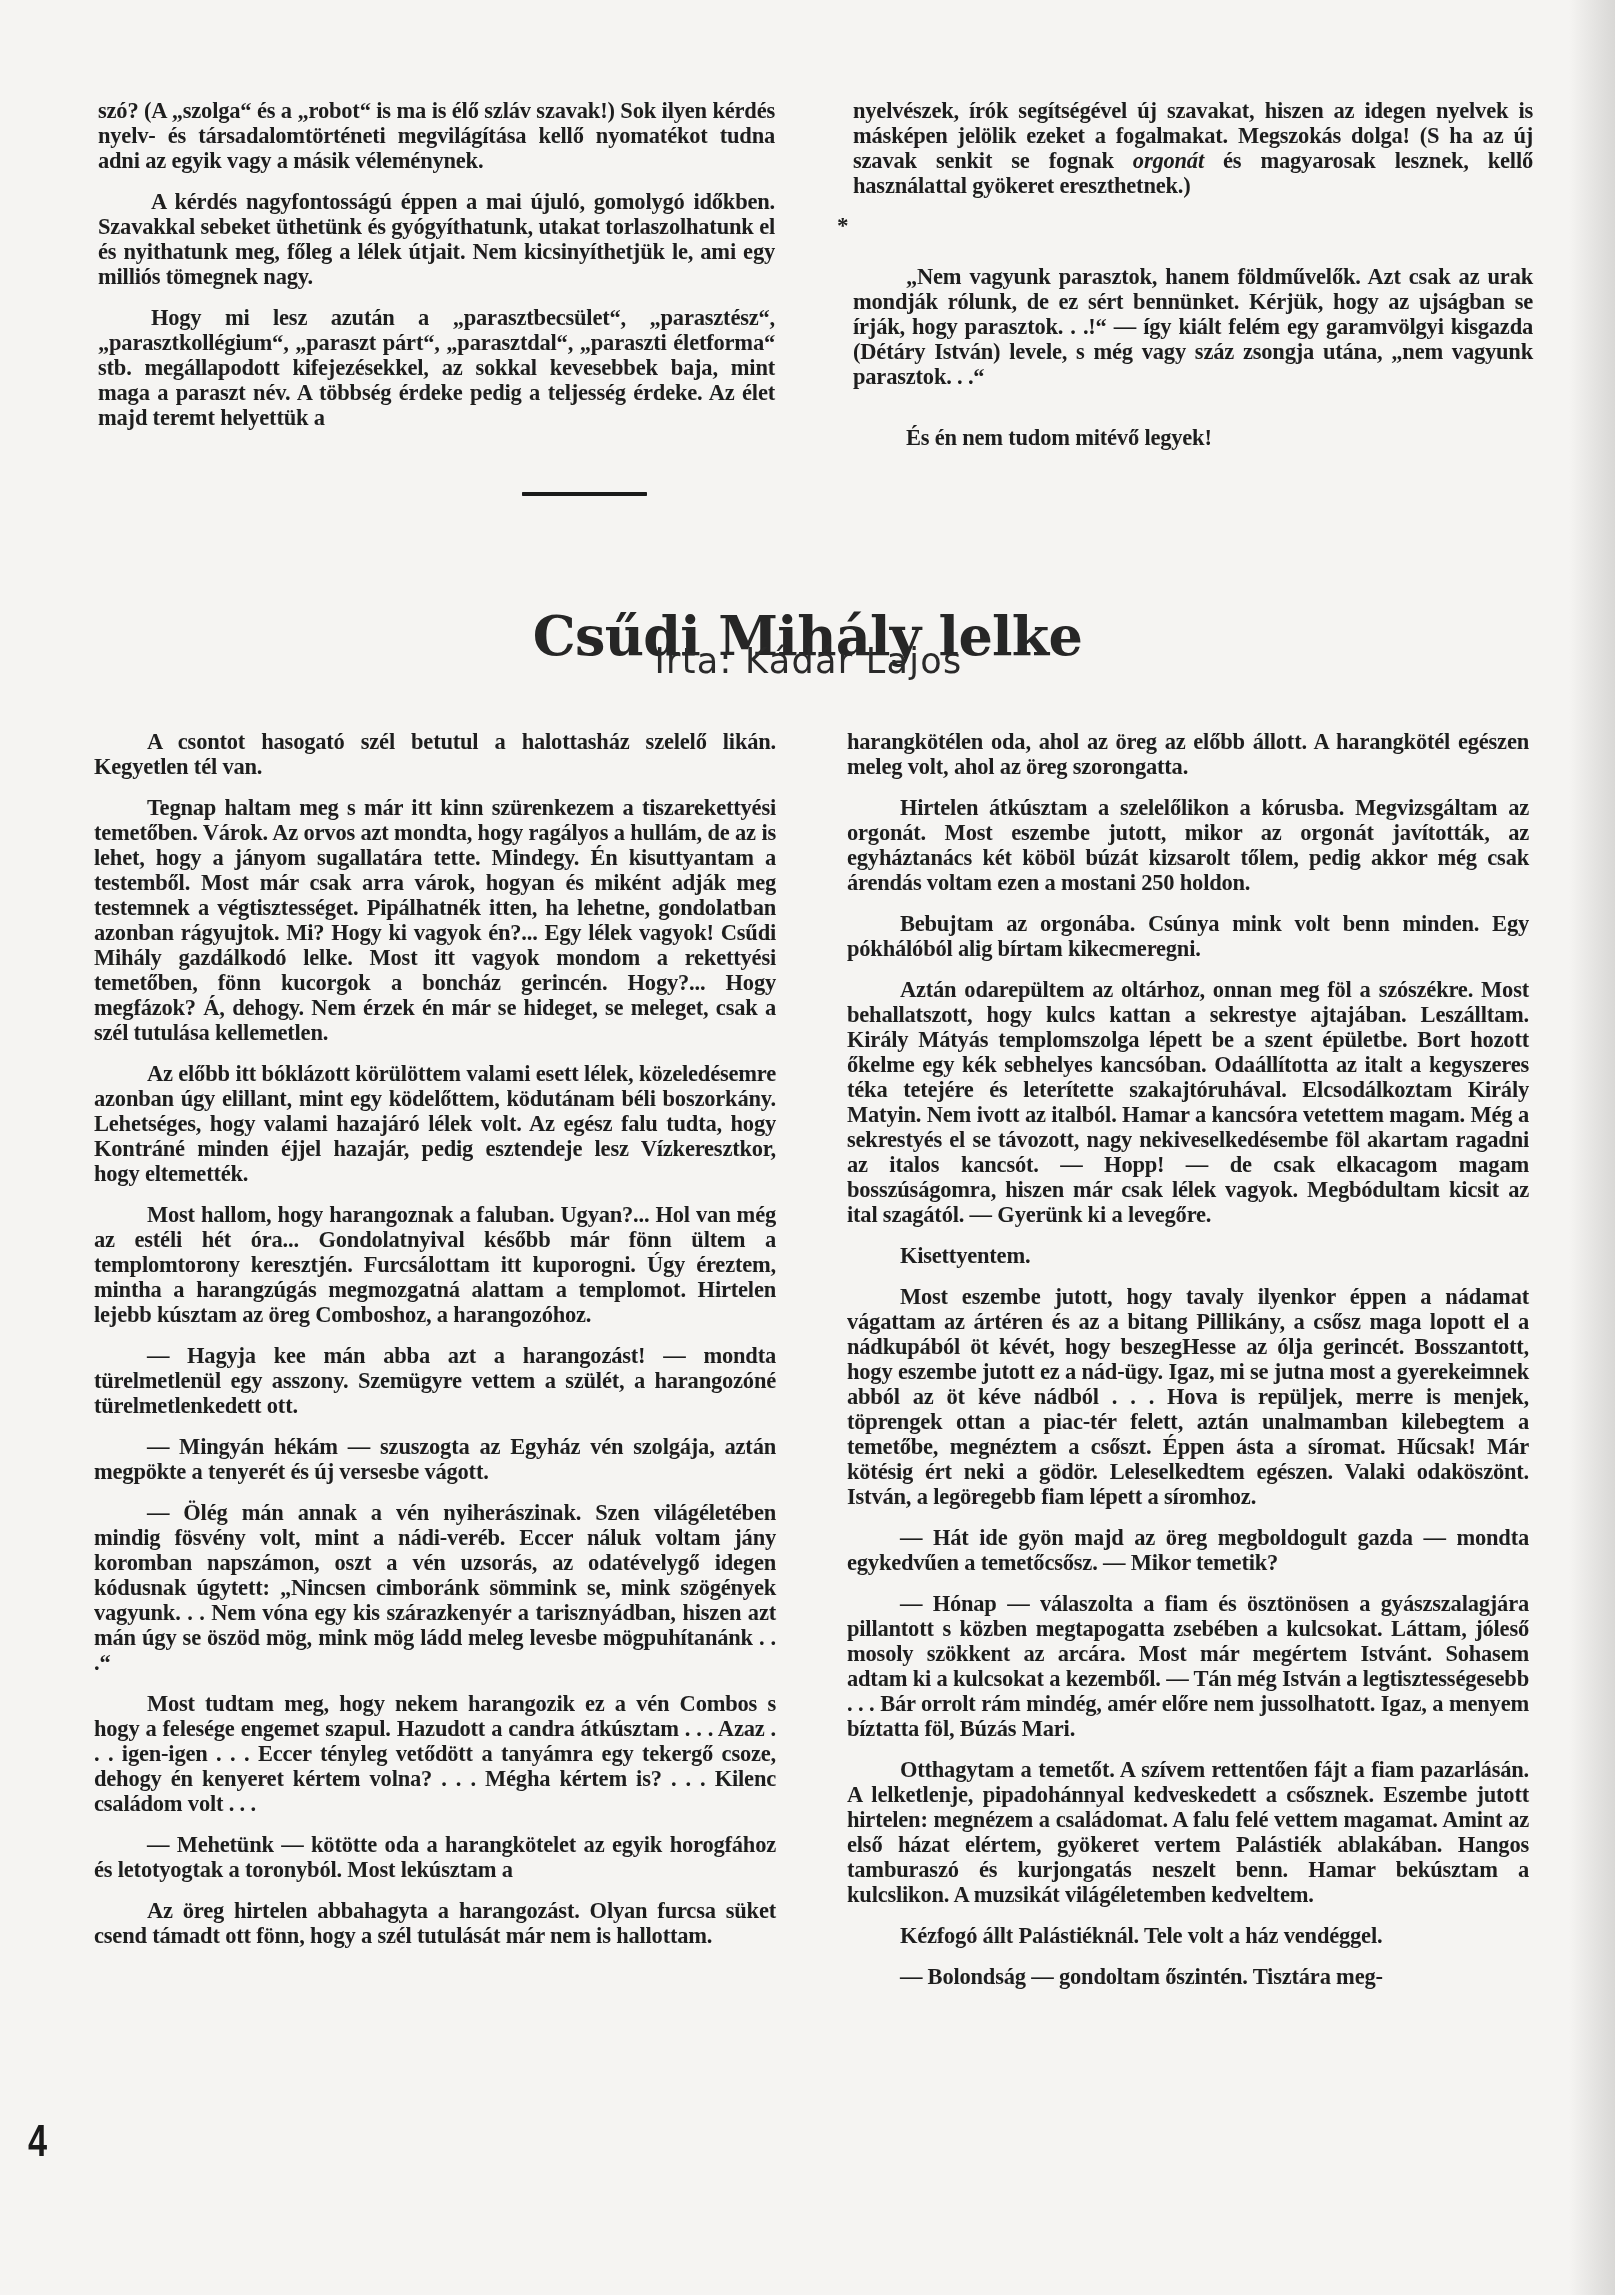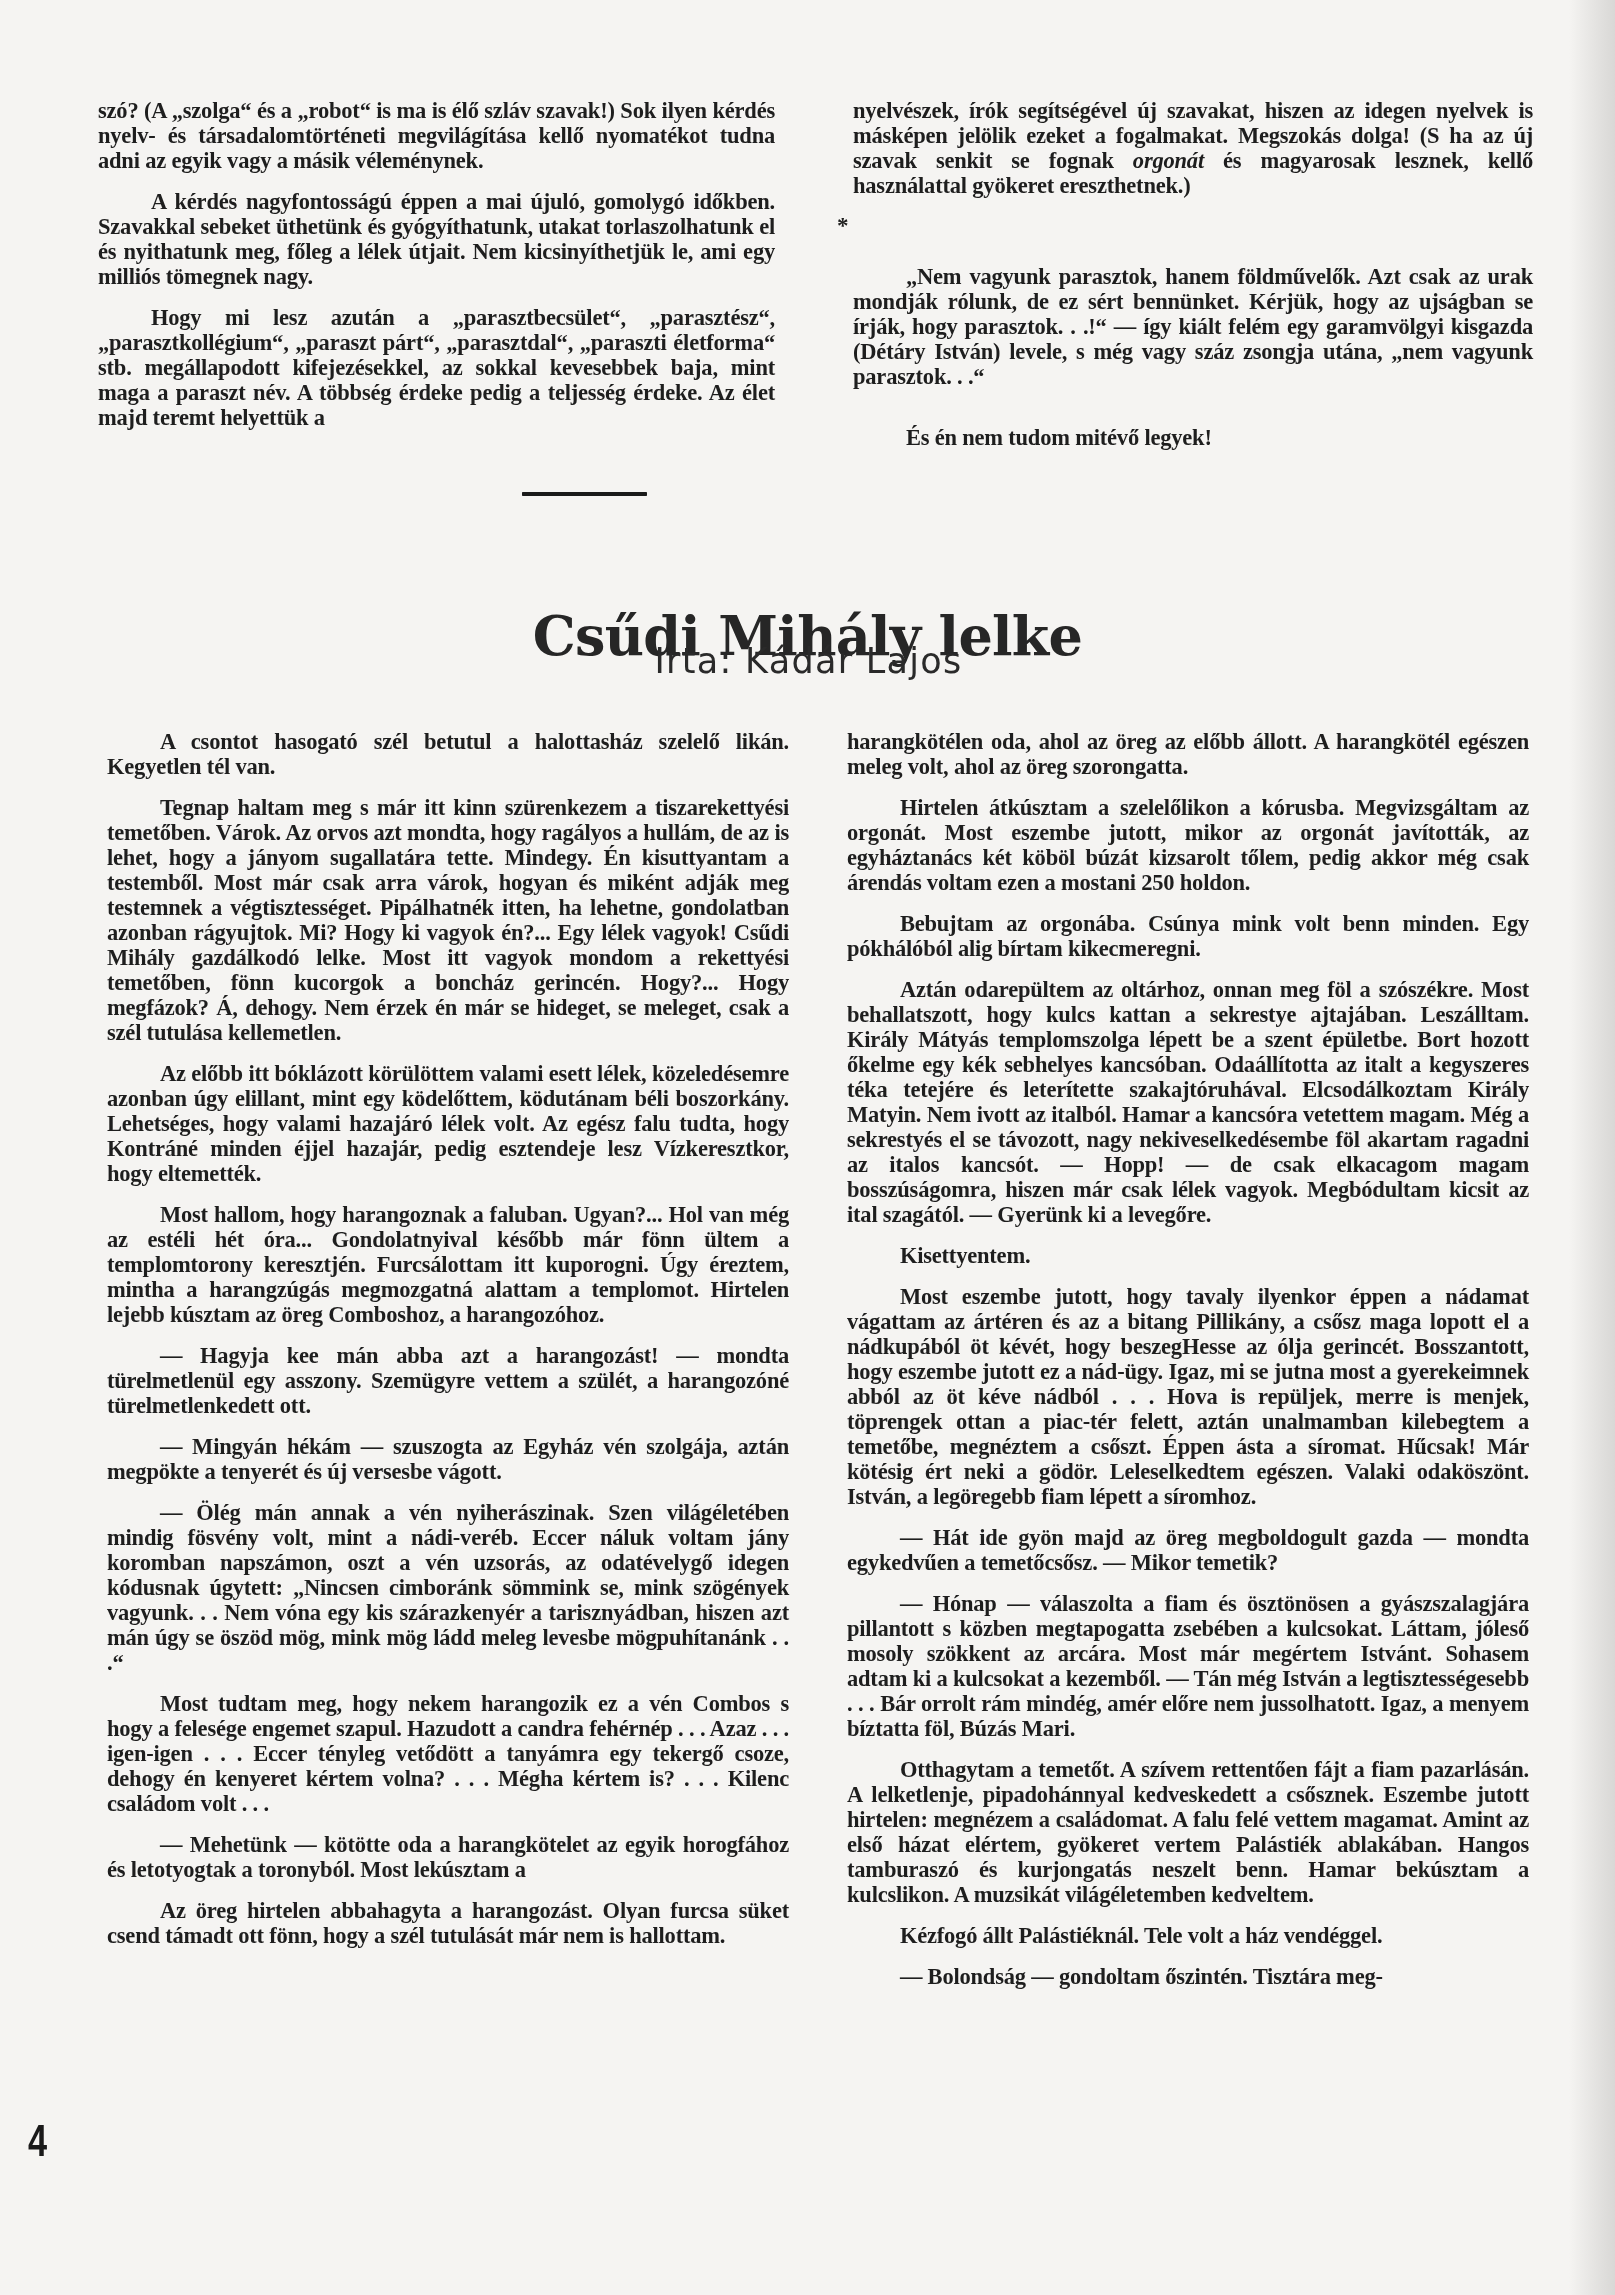--- a/index.html
+++ b/index.html
@@ -23,21 +23,21 @@
     text-align: justify;
     font-weight: bold;
     letter-spacing: -0.2px;
     transform-origin: 0 0;
   }
   .col p { margin: 16px; text-indent: 2.35em; text-align: justify; text-align-last: left; }
   .col p.noindent { text-indent: 0; }
 
   #top-left { left: 82px; top: 82px; width: 709px; }
   #top-right { left: 837px; top: 82px; width: 712px; }
-  #story-left { left: 91px; top: 713px; width: 714px; }
+  #story-left { left: 78px; top: 713px; width: 714px; }
   #story-right { left: 831px; top: 713px; width: 714px; }
 
   .asterisk {
     text-align: center; text-indent: 0 !important; font-size: 23px; line-height: 23px;
     margin: 9.4px 0 27px 0 !important; padding-right: 1.3px;
   }
   .rule {
     position: absolute; left: 522px; top: 492px; width: 125px; height: 4px;
     background: #1a1a1a; border-radius: 0.7px;
   }
@@ -87,21 +87,21 @@
 <div class="byline">Irta: Kádár Lajos</div>
 
 <div class="col" id="story-left">
   <p>A csontot hasogató szél betutul a halottasház szelelő likán. Kegyetlen tél van.</p>
   <p>Tegnap haltam meg s már itt kinn szürenkezem a tiszarekettyési temetőben. Várok. Az orvos azt mondta, hogy ragályos a hullám, de az is lehet, hogy a jányom sugallatára tette. Mindegy. Én kisuttyantam a testemből. Most már csak arra várok, hogyan és miként adják meg testemnek a végtisztességet. Pipálhatnék itten, ha lehetne, gondolatban azonban rágyujtok. Mi? Hogy ki vagyok én?... Egy lélek vagyok! Csűdi Mihály gazdálkodó lelke. Most itt vagyok mondom a rekettyési temetőben, fönn kucorgok a boncház gerincén. Hogy?... Hogy megfázok? Á, dehogy. Nem érzek én már se hideget, se meleget, csak a szél tutulása kellemetlen.</p>
   <p>Az előbb itt bóklázott körülöttem valami esett lélek, közeledésemre azonban úgy elillant, mint egy ködelőttem, ködutánam béli boszorkány. Lehetséges, hogy valami hazajáró lélek volt. Az egész falu tudta, hogy Kontráné minden éjjel hazajár, pedig esztendeje lesz Vízkeresztkor, hogy eltemették.</p>
   <p>Most hallom, hogy harangoznak a faluban. Ugyan?... Hol van még az estéli hét óra... Gondolatnyival később már fönn ültem a templomtorony keresztjén. Furcsálottam itt kuporogni. Úgy éreztem, mintha a harangzúgás megmozgatná alattam a templomot. Hirtelen lejebb kúsztam az öreg Comboshoz, a harangozóhoz.</p>
   <p>— Hagyja kee mán abba azt a harangozást! — mondta türelmetlenül egy asszony. Szemügyre vettem a szülét, a harangozóné türelmetlenkedett ott.</p>
   <p>— Mingyán hékám — szuszogta az Egyház vén szolgája, aztán megpökte a tenyerét és új versesbe vágott.</p>
   <p>— Ölég mán annak a vén nyiherászinak. Szen világéletében mindig fösvény volt, mint a nádi-veréb. Eccer náluk voltam jány koromban napszámon, oszt a vén uzsorás, az odatévelygő idegen kódusnak úgytett: „Nincsen cimboránk sömmink se, mink szögények vagyunk. . . Nem vóna egy kis szárazkenyér a tarisznyádban, hiszen azt mán úgy se öszöd mög, mink mög ládd meleg levesbe mögpuhítanánk . . .“</p>
-  <p>Most tudtam meg, hogy nekem harangozik ez a vén Combos s hogy a felesége engemet szapul. Hazudott a candra fehérnép . . . Azaz . . . igen-igen . . . Eccer tényleg vetődött a tanyámra egy tekergő csoze, dehogy én kenyeret kértem volna? . . . Mégha kértem is? . . . Kilenc családom volt . . .</p>
+  <p>Most tudtam meg, hogy nekem harangozik ez a vén Combos s hogy a felesége engemet szapul. Hazudott a candra átkúsztam . . . Azaz . . . igen-igen . . . Eccer tényleg vetődött a tanyámra egy tekergő csoze, dehogy én kenyeret kértem volna? . . . Mégha kértem is? . . . Kilenc családom volt . . .</p>
   <p>— Mehetünk — kötötte oda a harangkötelet az egyik horogfához és letotyogtak a toronyból. Most lekúsztam a</p>
   <p>Az öreg hirtelen abbahagyta a harangozást. Olyan furcsa süket csend támadt ott fönn, hogy a szél tutulását már nem is hallottam.</p>
 </div>
 
 <div class="col" id="story-right">
   <p class="noindent">harangkötélen oda, ahol az öreg az előbb állott. A harangkötél egészen meleg volt, ahol az öreg szorongatta.</p>
   <p>Hirtelen átkúsztam a szelelőlikon a kórusba. Megvizsgáltam az orgonát. Most eszembe jutott, mikor az orgonát javították, az egyháztanács két köböl búzát kizsarolt tőlem, pedig akkor még csak árendás voltam ezen a mostani 250 holdon.</p>
   <p>Bebujtam az orgonába. Csúnya mink volt benn minden. Egy pókhálóból alig bírtam kikecmeregni.</p>
   <p>Aztán odarepültem az oltárhoz, onnan meg föl a szószékre. Most behallatszott, hogy kulcs kattan a sekrestye ajtajában. Leszálltam. Király Mátyás templomszolga lépett be a szent épületbe. Bort hozott őkelme egy kék sebhelyes kancsóban. Odaállította az italt a kegyszeres téka tetejére és leterítette szakajtóruhával. Elcsodálkoztam Király Matyin. Nem ivott az italból. Hamar a kancsóra vetettem magam. Még a sekrestyés el se távozott, nagy nekiveselkedésembe föl akartam ragadni az italos kancsót. — Hopp! — de csak elkacagom magam bosszúságomra, hiszen már csak lélek vagyok. Megbódultam kicsit az ital szagától. — Gyerünk ki a levegőre.</p>
   <p>Kisettyentem.</p>

